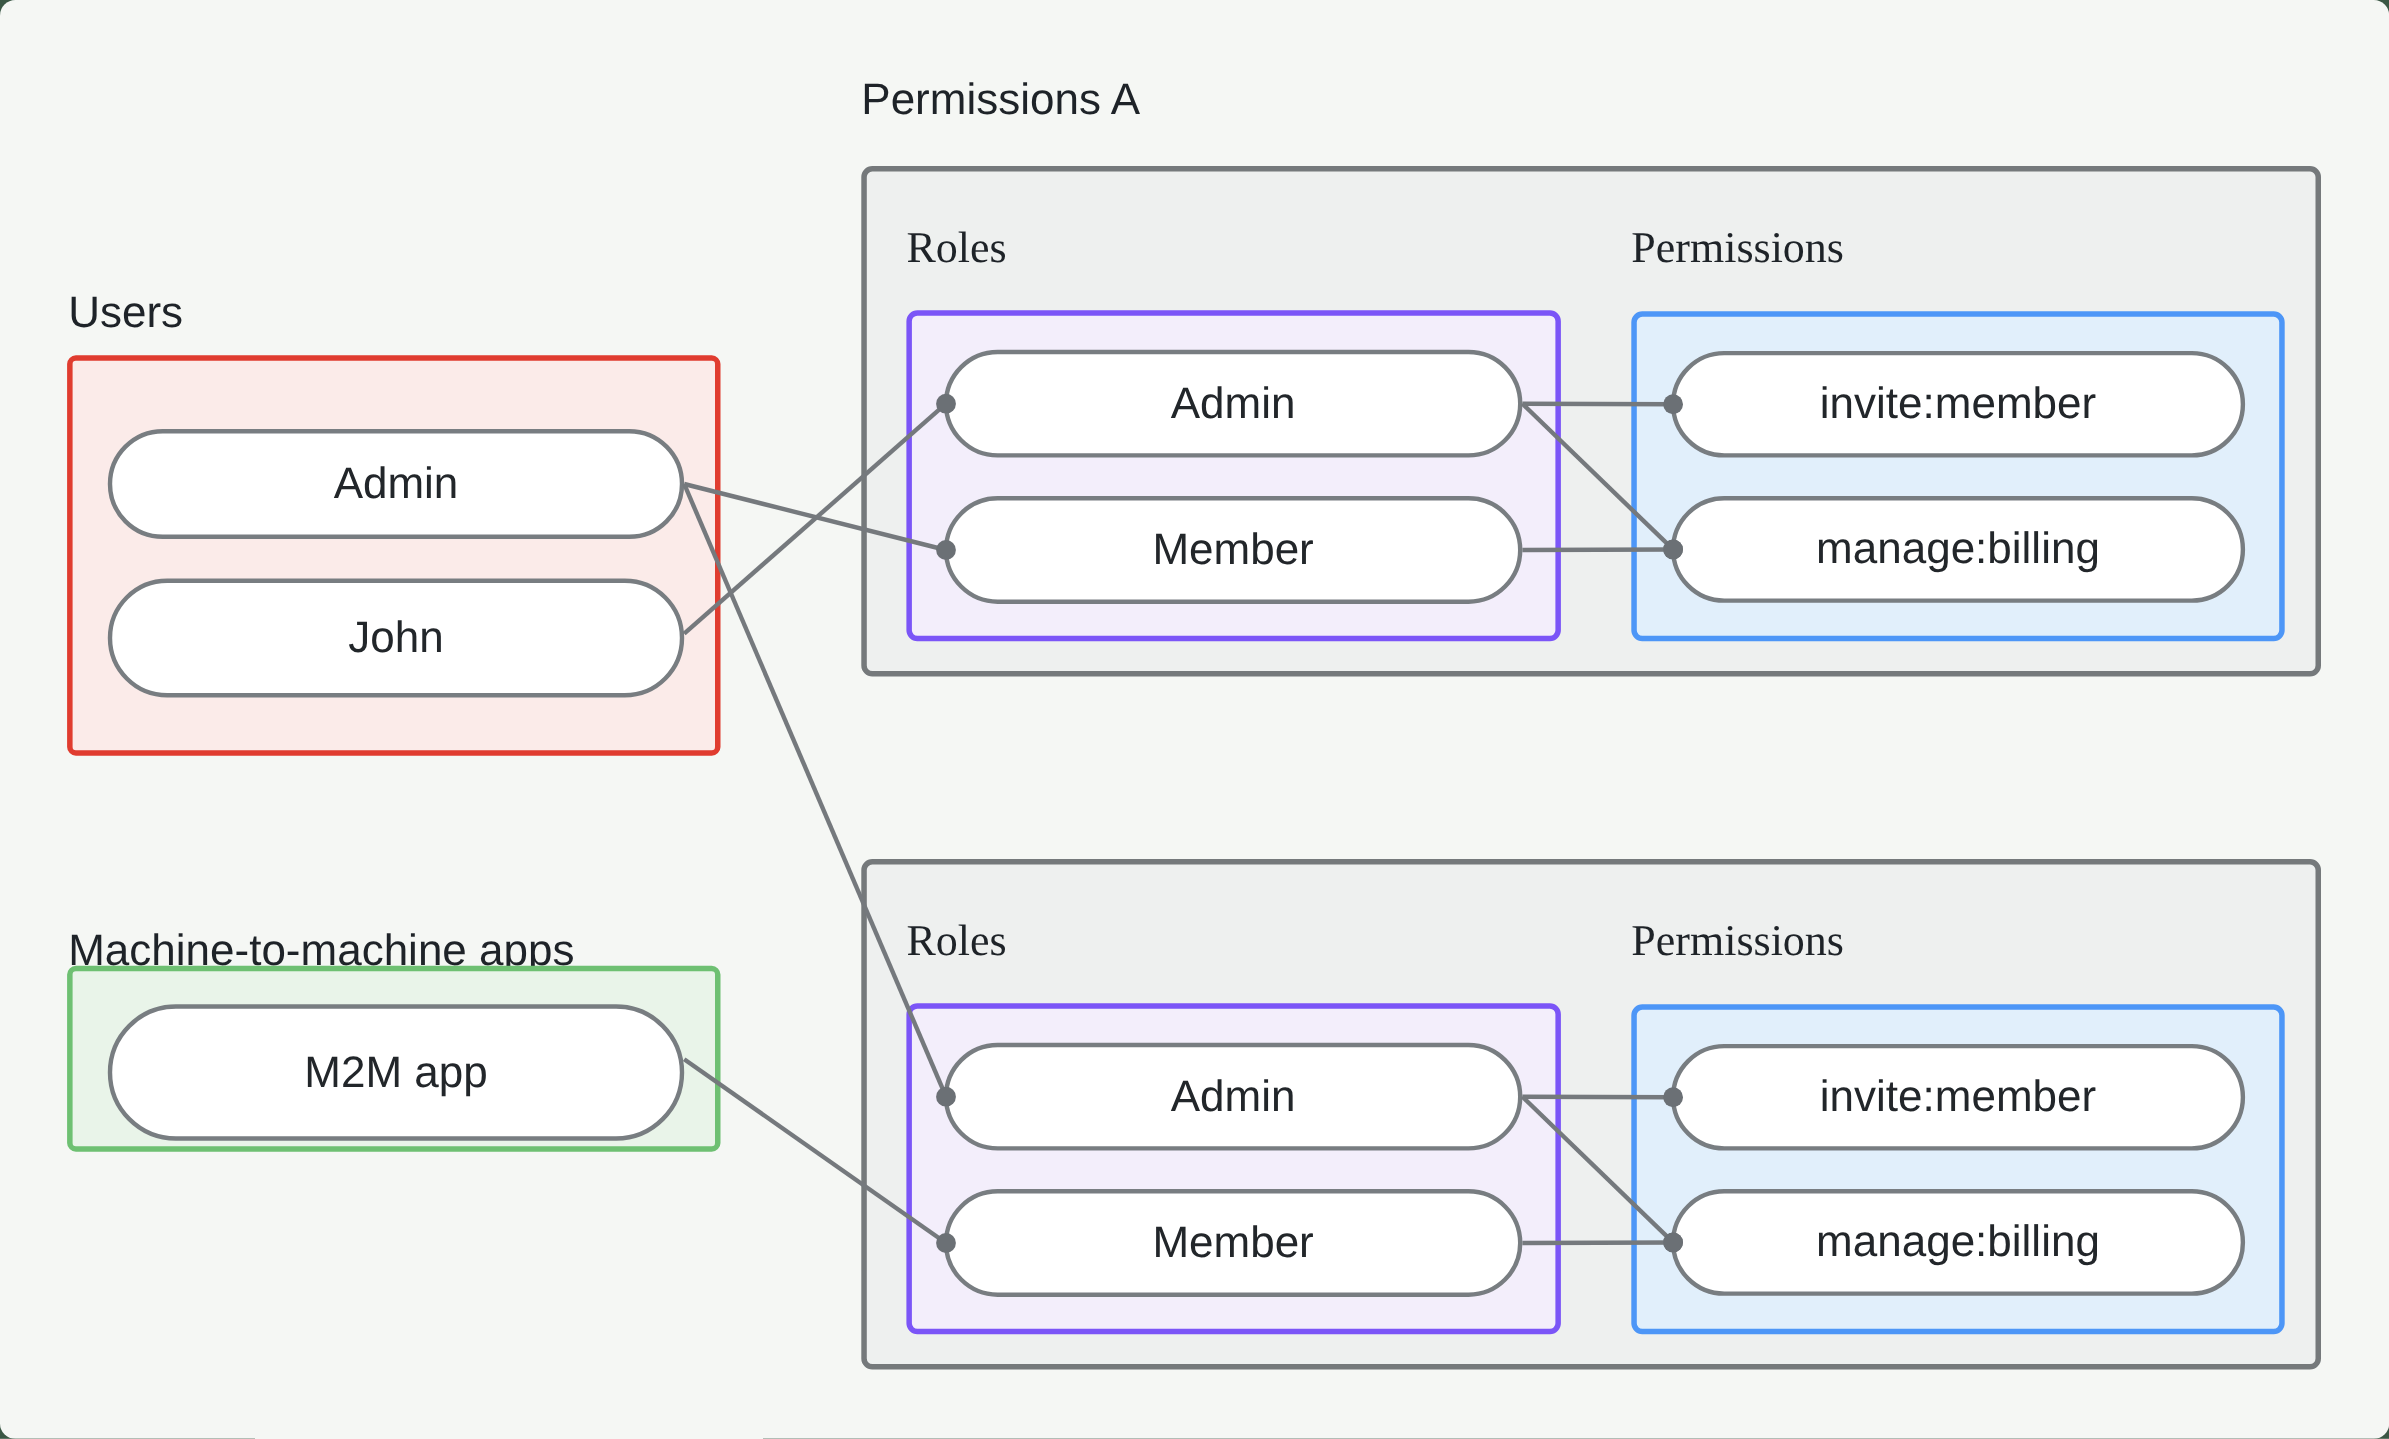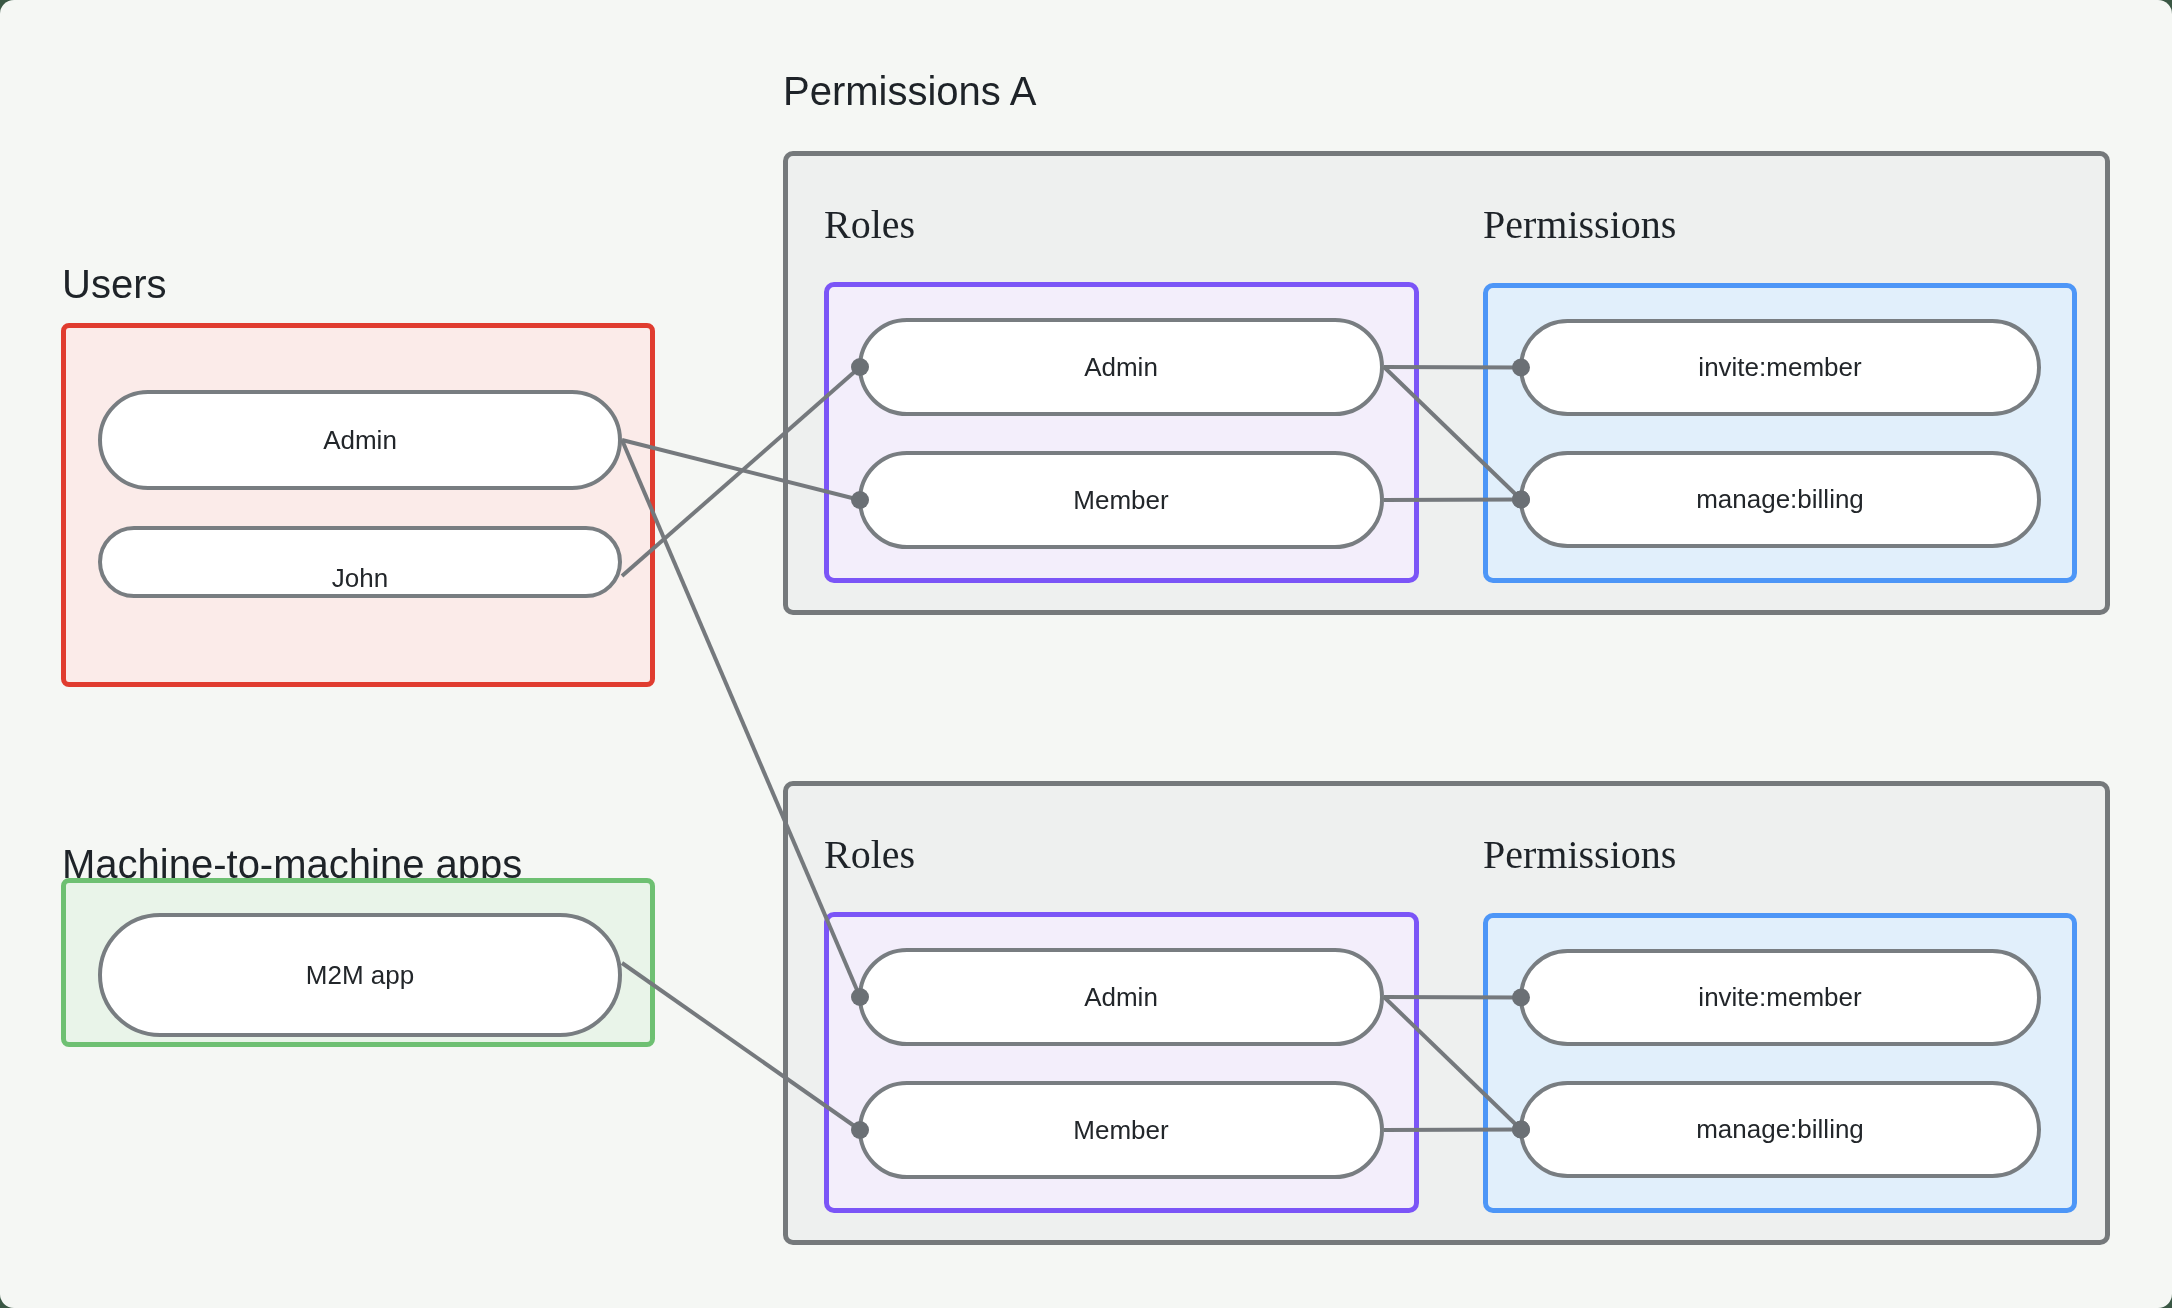--- a/index.html
+++ b/index.html
@@ -76,21 +76,21 @@
   }
   .pill{
     position:absolute;
     box-sizing:border-box;
     background:var(--pill-bg);
     border:4px solid var(--pill-border);
     border-radius:999px;
     display:flex;
     align-items:center;
     justify-content:center;
-    font-size:26px;
+    font-size:40px;
     color:#22262A;
     white-space:nowrap;
   }
   #wires{
     position:absolute;
     left:0;top:0;
     width:2172px;height:1308px;
     pointer-events:none;
     z-index:10;
   }
@@ -99,21 +99,21 @@
 <body>
 
 <div class="page">
 
   <div class="section-label" style="left:62px;top:262px;">Users</div>
 
   <div class="group red" style="left:61px;top:323px;width:594px;height:364px;">
     <div class="pill" style="left:32px;top:62px;width:524px;height:100px;">
       <span>Admin</span>
     </div>
-    <div class="pill" style="left:32px;top:198px;width:524px;height:72px;align-items:flex-end;">
+    <div class="pill" style="left:32px;top:198px;width:524px;height:108px;">
       <span>John</span>
     </div>
   </div>
 
   <div class="section-label" style="left:62px;top:842px;">Machine-to-machine apps</div>
 
   <div class="group green" style="left:61px;top:878px;width:594px;height:169px;">
     <div class="pill" style="left:32px;top:30px;width:524px;height:124px;">
       <span>M2M app</span>
     </div>

